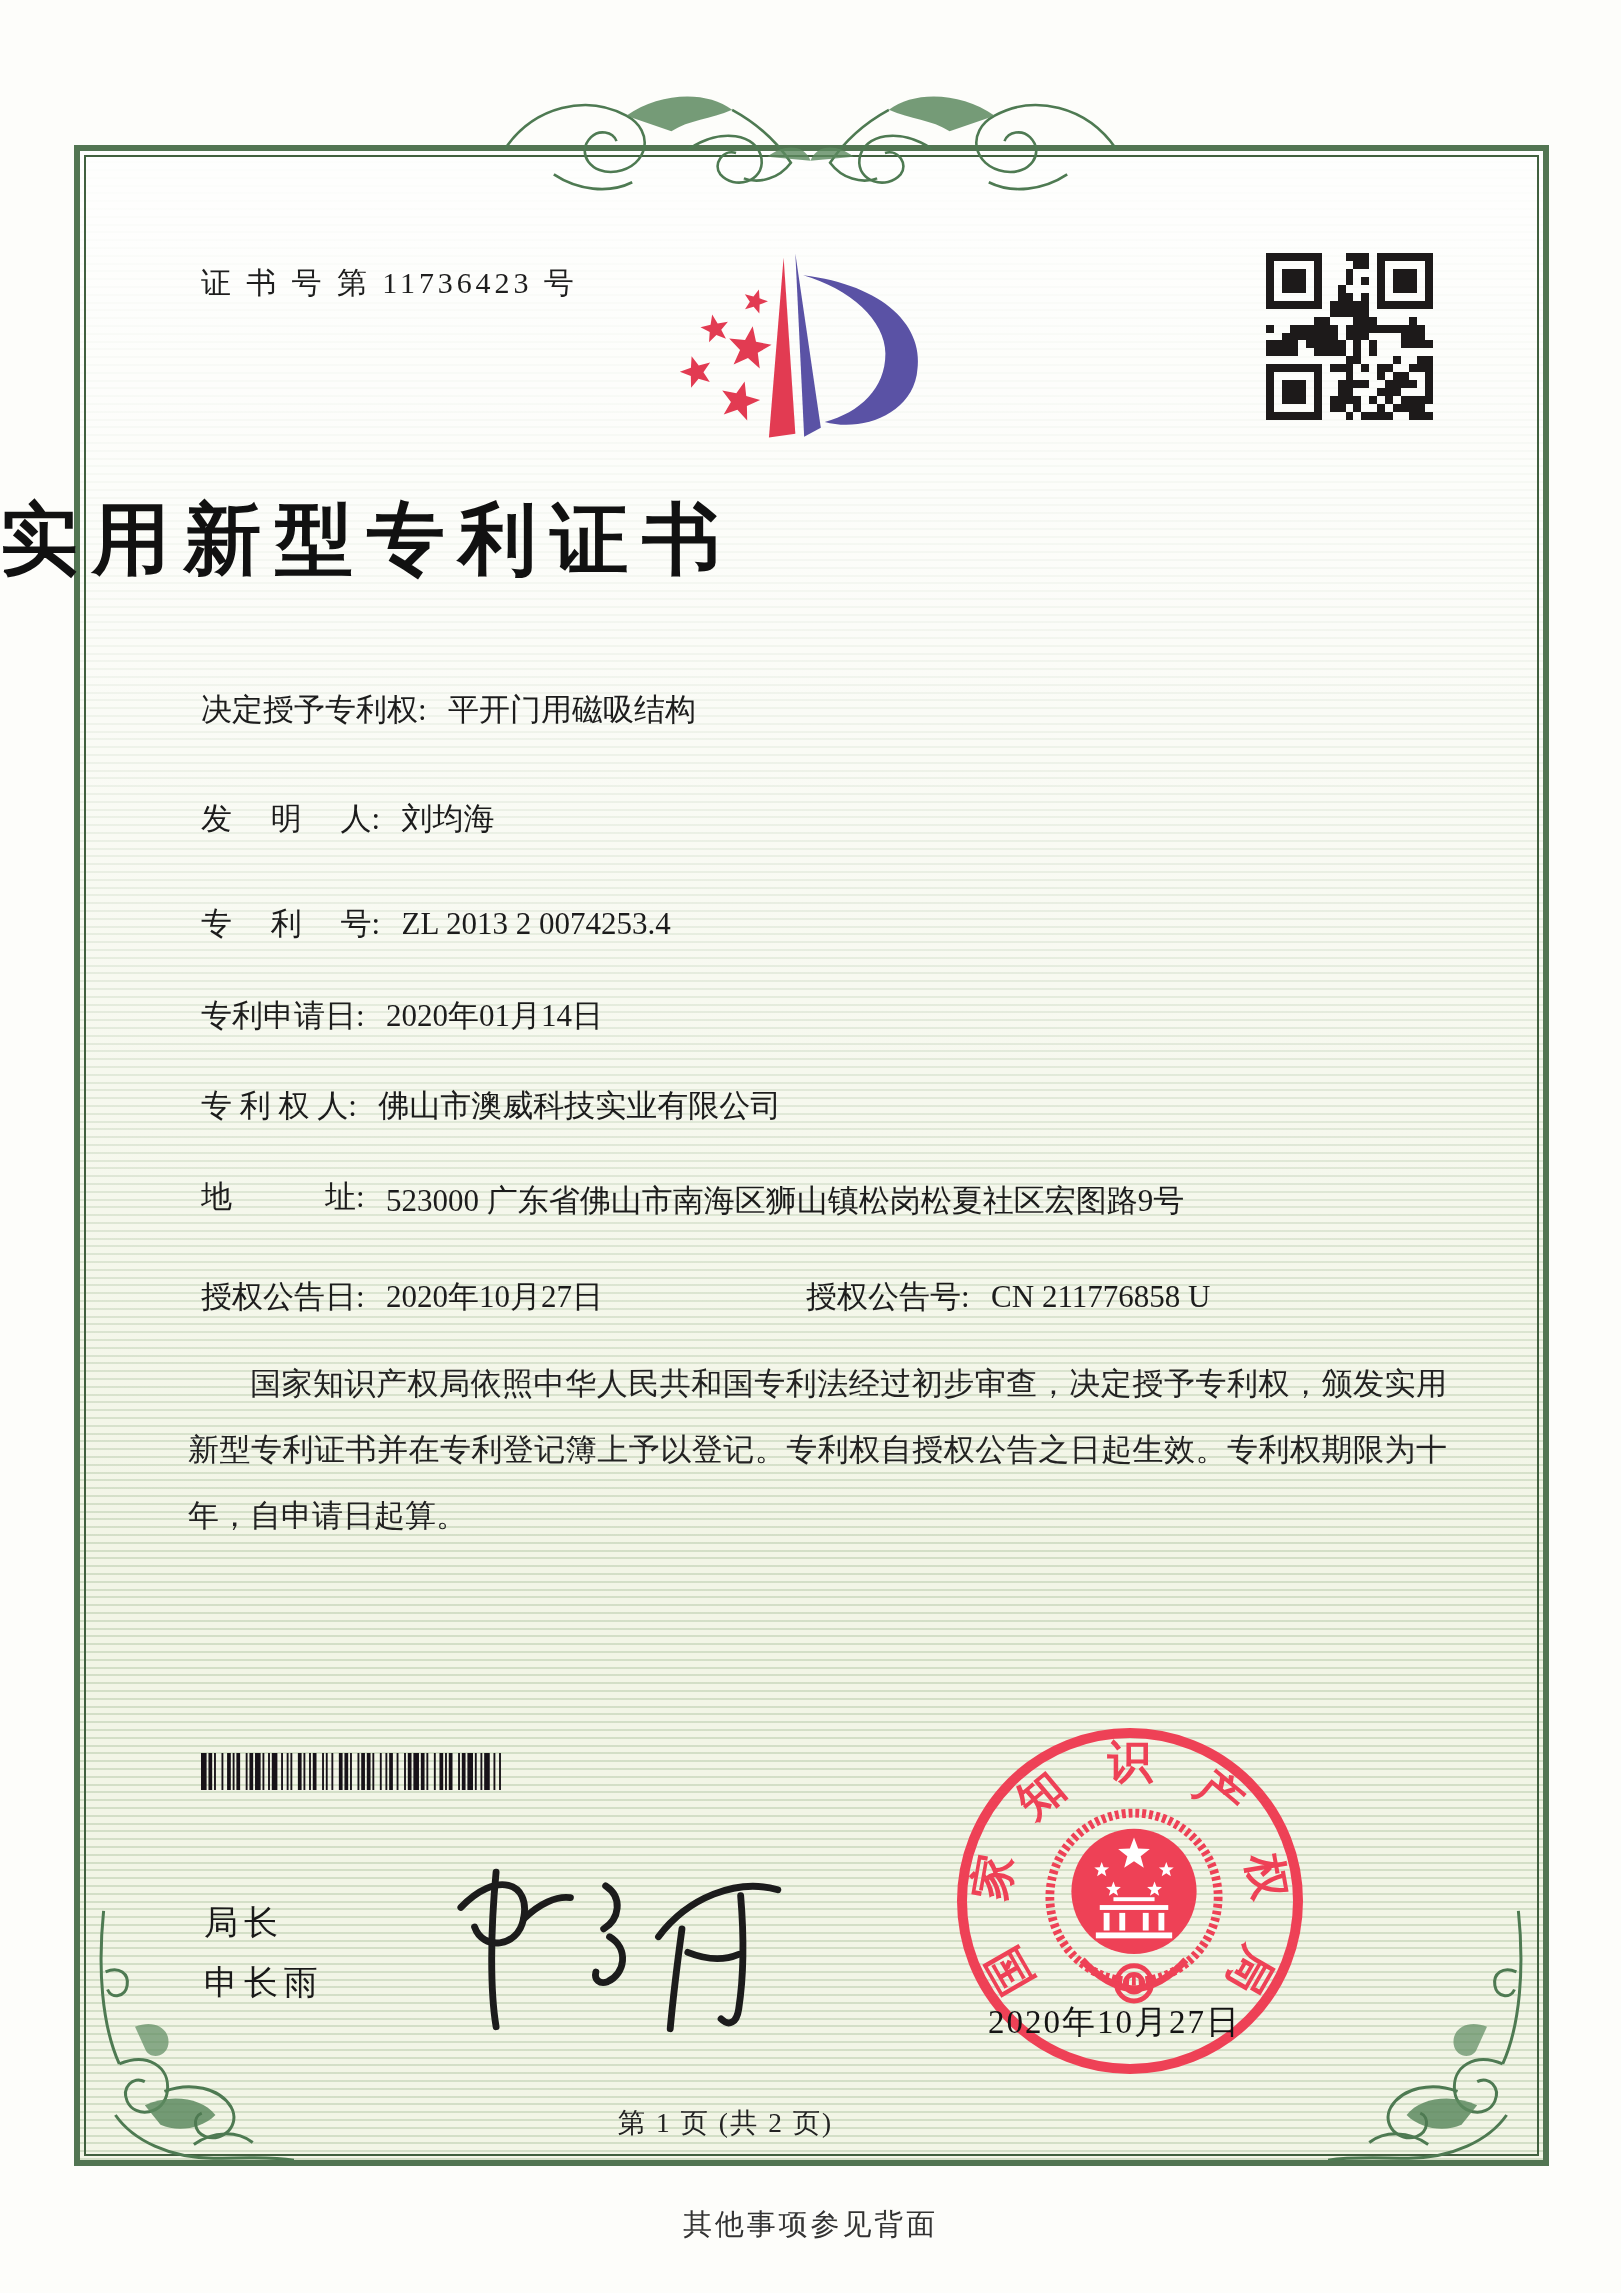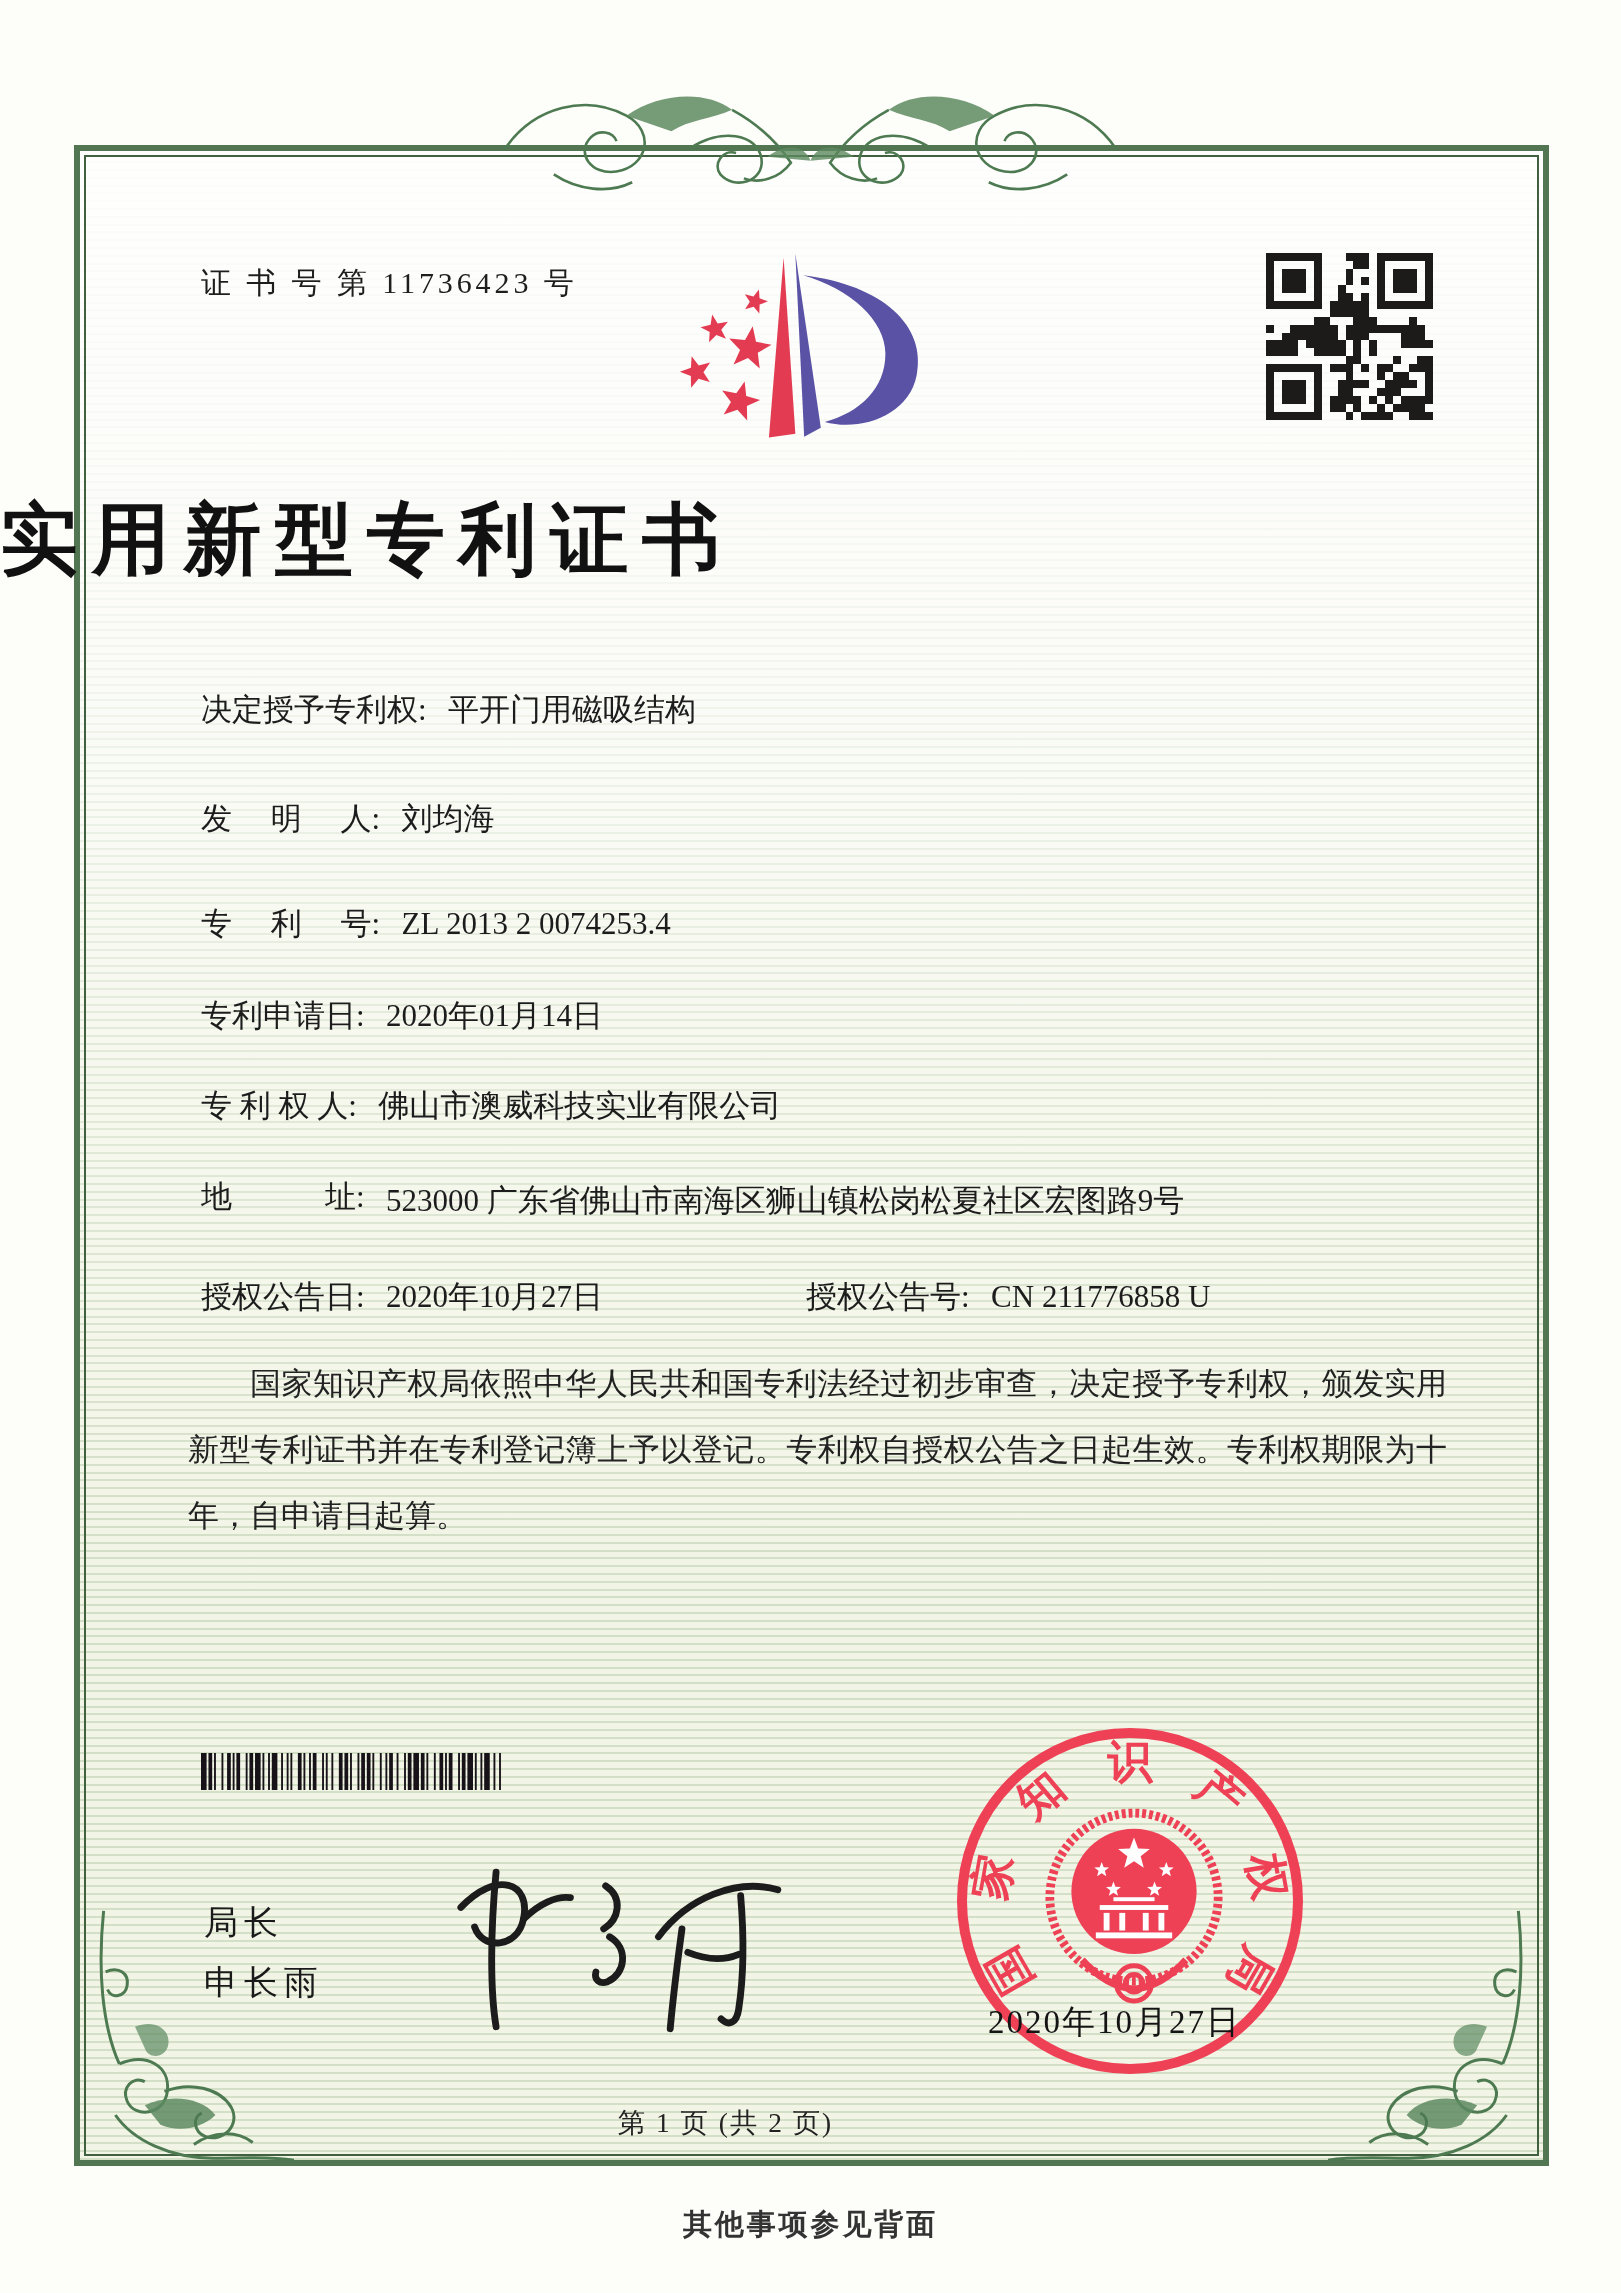--- a/index.html
+++ b/index.html
@@ -41,21 +41,21 @@
   .director-name{position:absolute;left:204px;top:1960px;font-size:34px;color:#1a1a1a;
     font-family:"Liberation Sans","DejaVu Sans",sans-serif;letter-spacing:5.9px;}
   .signature{position:absolute;left:431px;top:1835px;width:363px;height:225px;}
   .seal{position:absolute;left:957px;top:1728px;width:346px;height:346px;border-radius:50%;
     border:10.8px solid #ee4156;box-sizing:border-box;background:rgba(255,255,255,0);}
   .seal-char{position:absolute;left:50%;top:50%;font-size:45px;font-weight:bold;color:#ee4156;
     font-family:"Liberation Sans","DejaVu Sans",sans-serif;}
   .emblem{position:absolute;left:76px;top:65px;width:182px;height:210px;}
   .seal-date{position:absolute;left:988px;top:2000px;font-size:33px;color:#141414;letter-spacing:2px;}
   .page-num{position:absolute;left:0;top:2105px;width:1451px;text-align:center;font-size:27.4px;color:#222;letter-spacing:2px;}
-  .back-note{position:absolute;left:0;top:2205px;width:1621px;text-align:center;font-size:29px;color:#333;letter-spacing:2.9px;font-weight:bold;}
+  .back-note{position:absolute;left:0;top:2205px;width:1621px;text-align:center;font-size:29px;color:#333;letter-spacing:2.9px;}
 </style>
 </head>
 <body>
 
 <div class="page">
 
   <div class="frame-outer">
     <div class="frame-inner"></div>
   </div>
 

